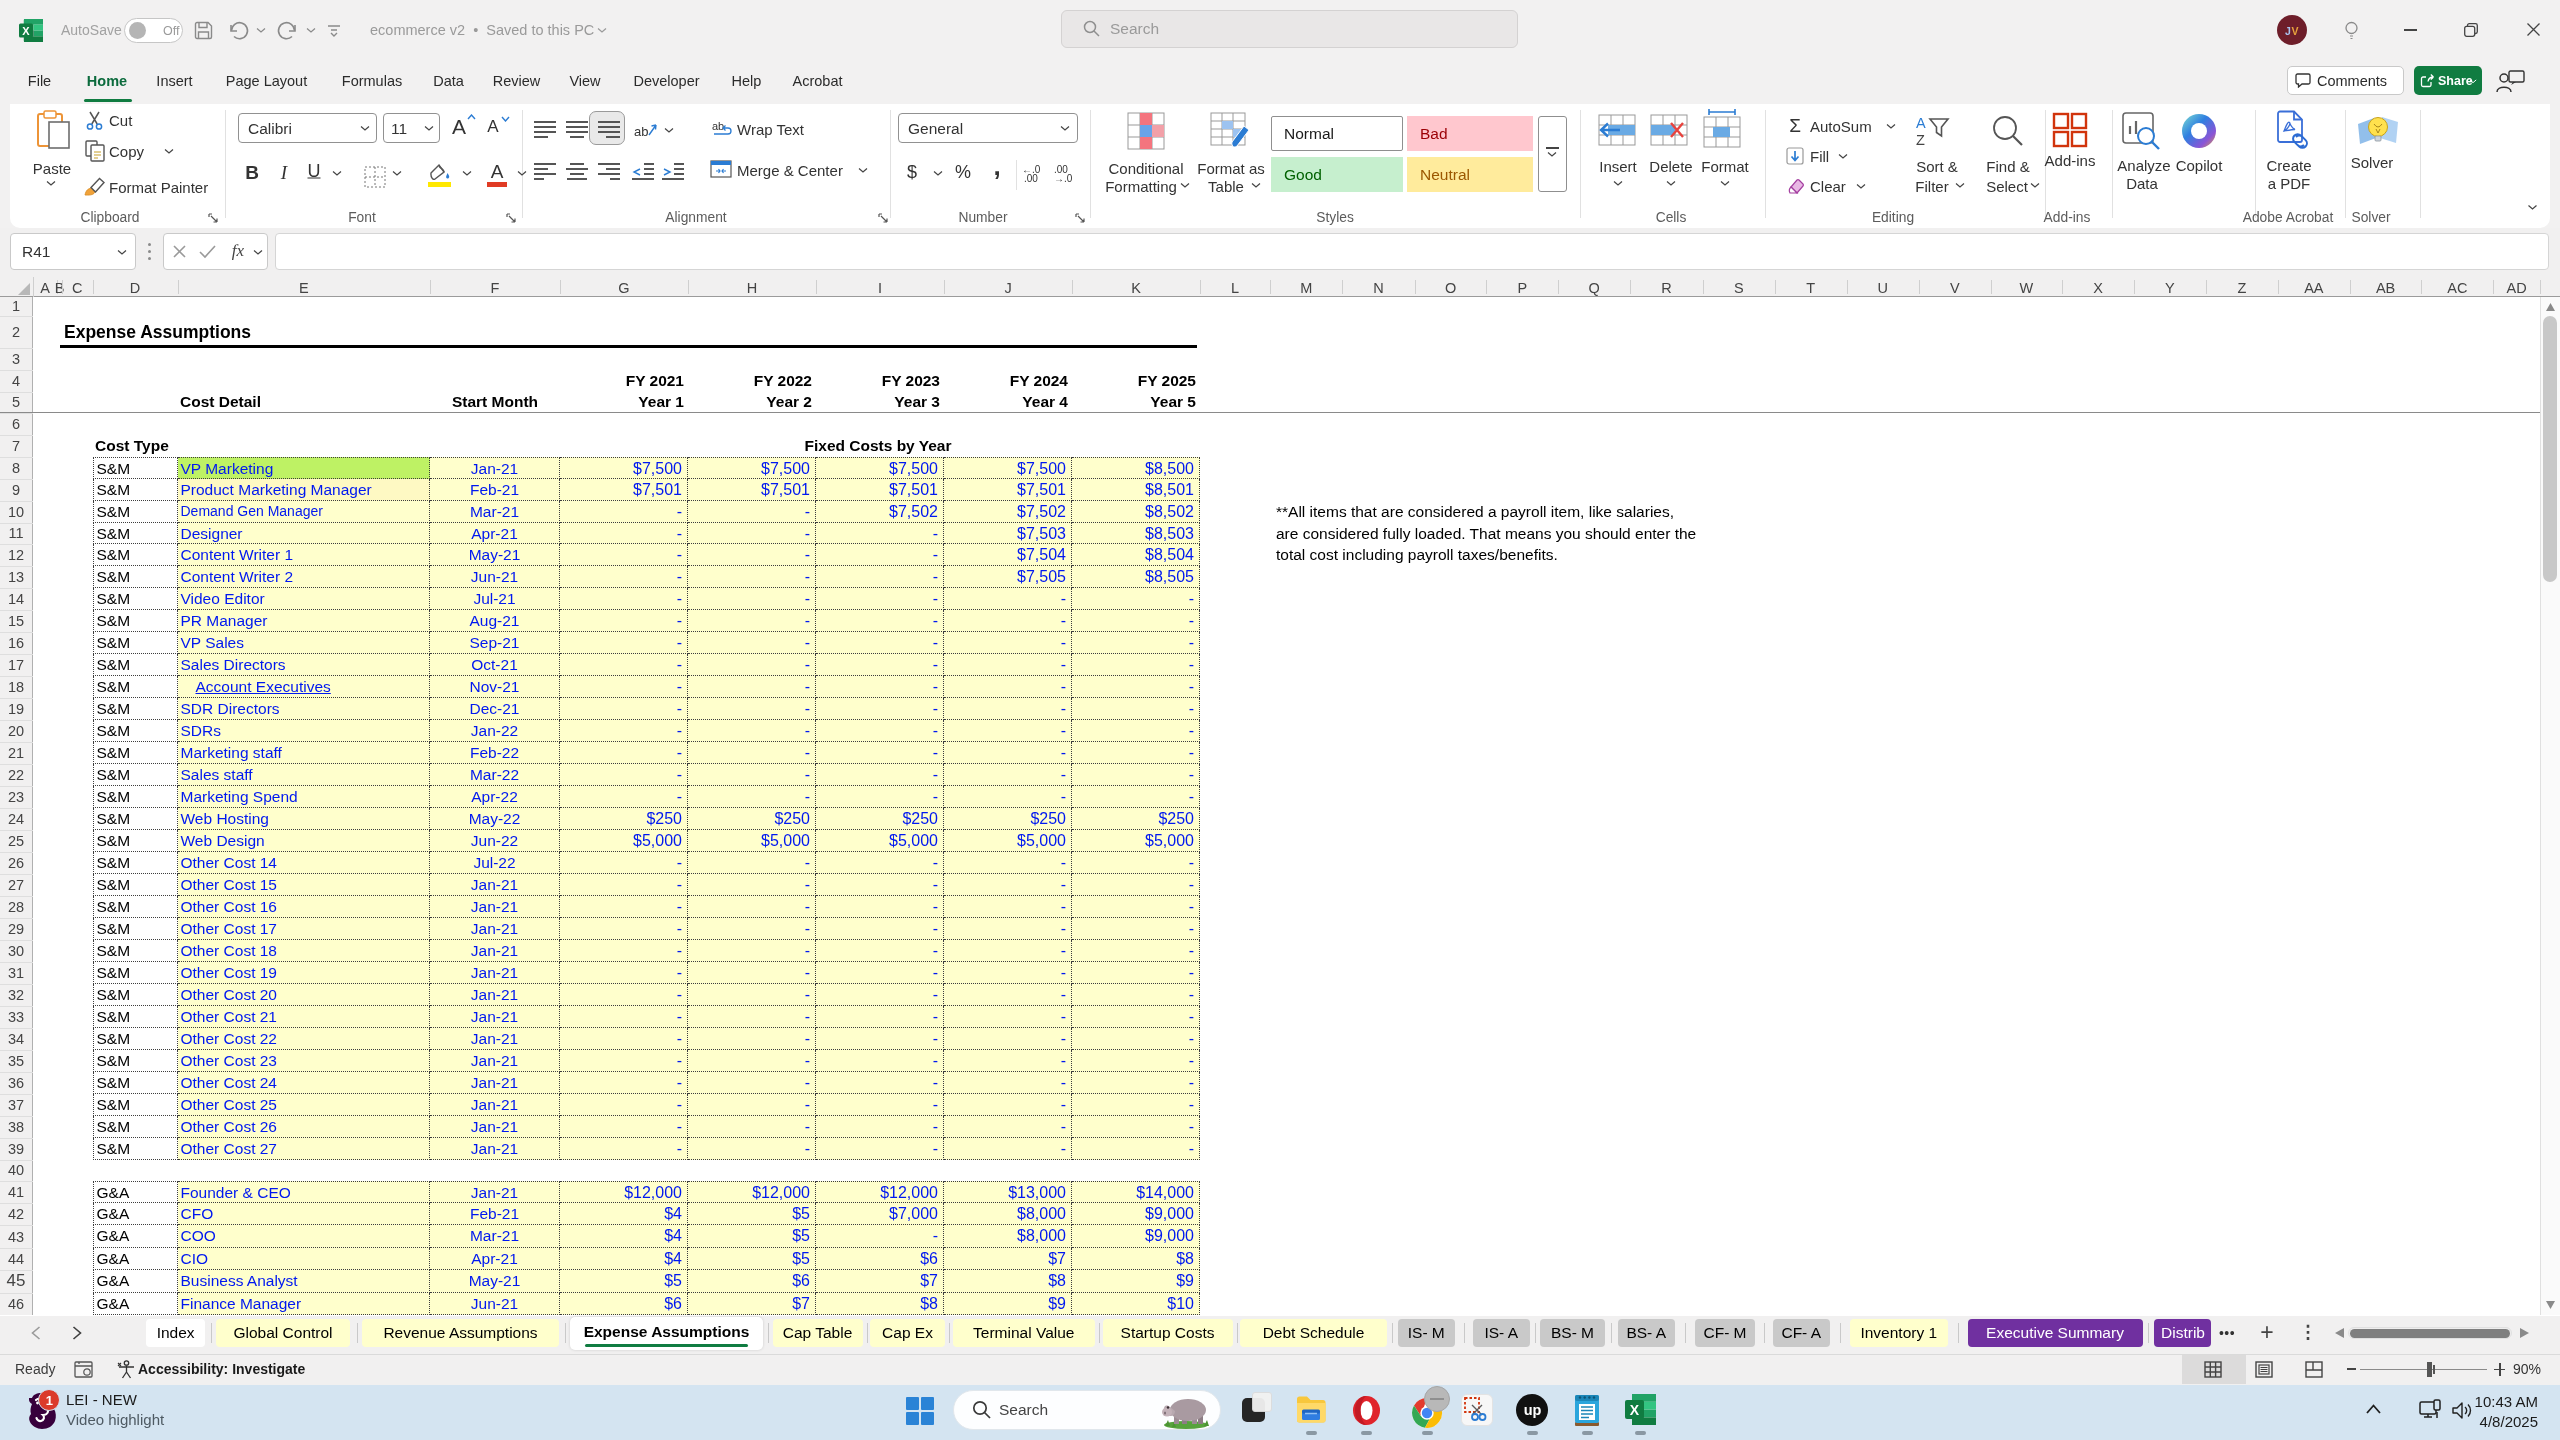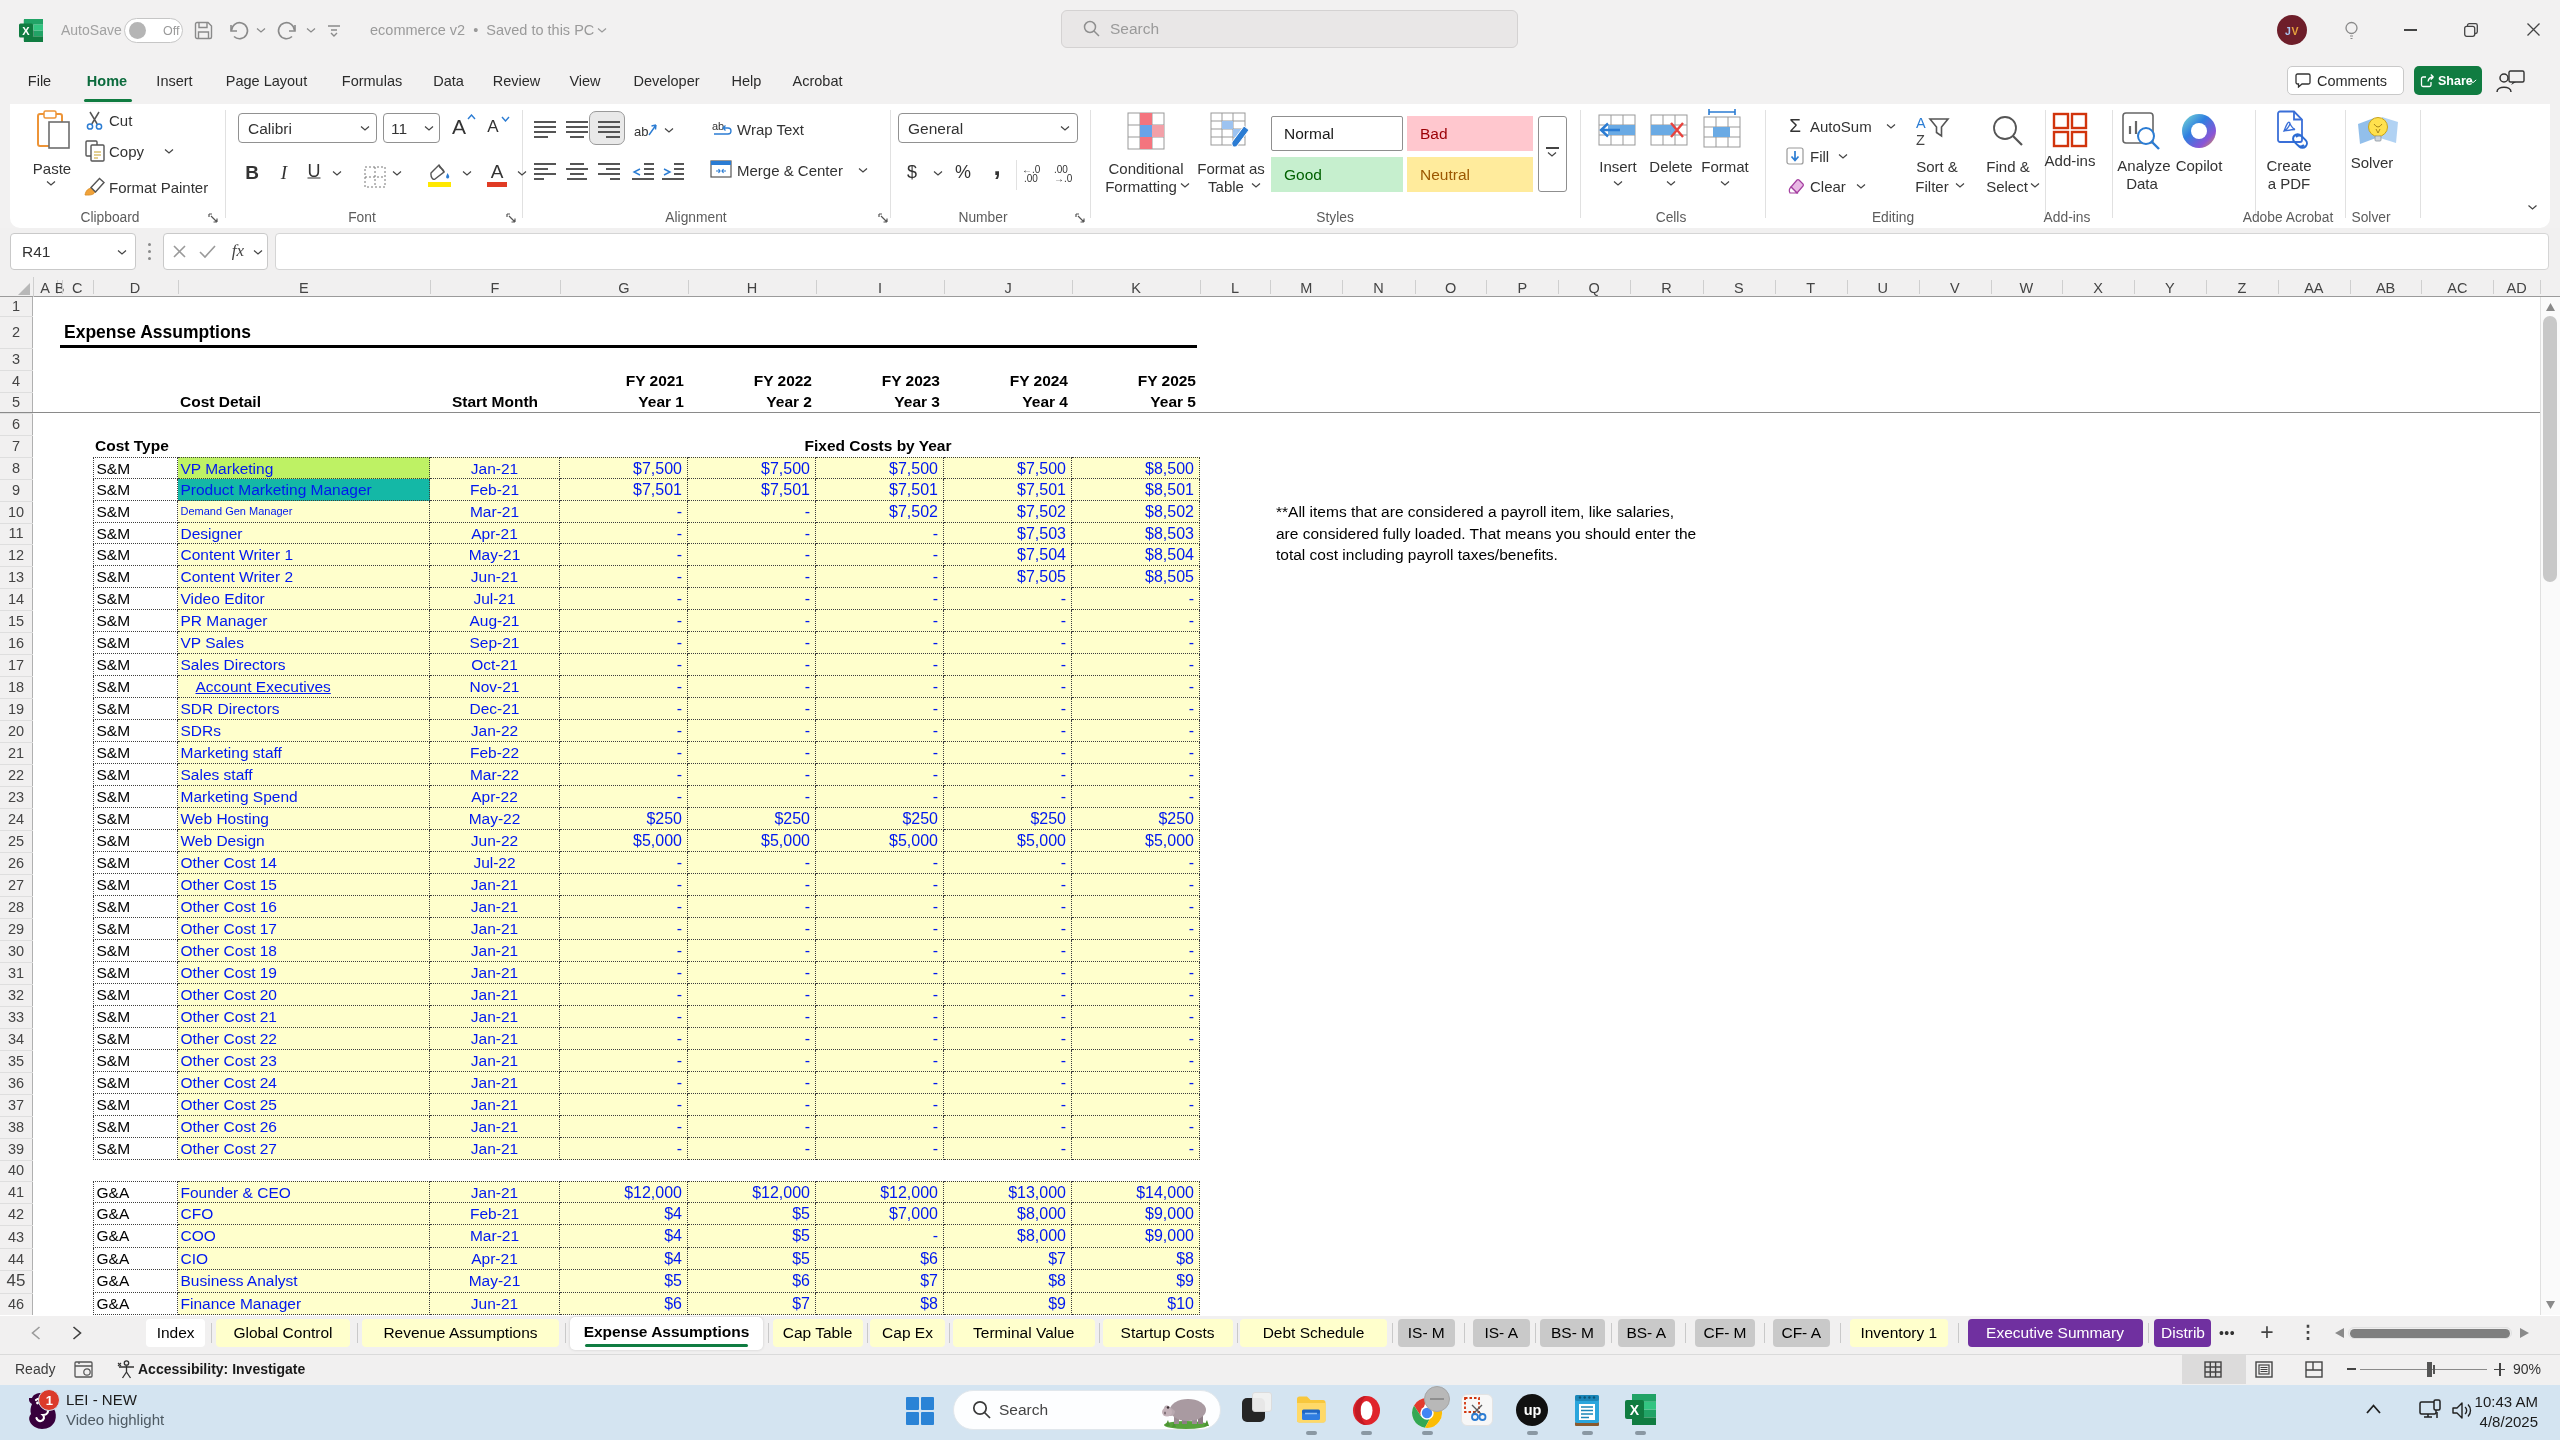--- a/index.html
+++ b/index.html
@@ -676,21 +676,21 @@
     </div>
 <div style="position:absolute;left:944px;top:456.6px;width:128px;height:21.97px;background:#ffffcc;border-top:1px dotted #3d3d3d;border-right:1px dotted #3d3d3d;border-bottom:1px dotted #3d3d3d;overflow:hidden;">
       <div style="text-align:right;padding-right:5px;font-size:16px;color:#0018f0;line-height:21.97px;">$7,500</div>
     </div>
 <div style="position:absolute;left:1072px;top:456.6px;width:128px;height:21.97px;background:#ffffcc;border-top:1px dotted #3d3d3d;border-right:1px dotted #3d3d3d;border-bottom:1px dotted #3d3d3d;overflow:hidden;">
       <div style="text-align:right;padding-right:5px;font-size:16px;color:#0018f0;line-height:21.97px;">$8,500</div>
     </div>
 <div style="position:absolute;left:92.5px;top:478.57000000000005px;width:85.0px;height:21.97px;background:#fff;border-left:1px dotted #3d3d3d;border-right:1px dotted #3d3d3d;border-bottom:1px dotted #3d3d3d;overflow:hidden;">
       <div style="padding-left:3px;font-size:15.5px;color:#000;line-height:21.97px;">S&amp;M</div>
     </div>
-<div style="position:absolute;left:177.5px;top:478.57000000000005px;width:252.5px;height:21.97px;background:#14b8a6;border-right:1px dotted #3d3d3d;border-bottom:1px dotted #3d3d3d;overflow:hidden;">
+<div style="position:absolute;left:177.5px;top:478.57000000000005px;width:252.5px;height:21.97px;background:#fef9c3;border-right:1px dotted #3d3d3d;border-bottom:1px dotted #3d3d3d;overflow:hidden;">
       <div style="padding-left:3px;font-size:15.5px;color:#0018f0;line-height:21.97px;white-space:nowrap;">Product Marketing Manager</div>
     </div>
 <div style="position:absolute;left:430px;top:478.57000000000005px;width:130px;height:21.97px;background:#ffffcc;border-right:1px dotted #3d3d3d;border-bottom:1px dotted #3d3d3d;overflow:hidden;">
       <div style="text-align:center;font-size:15.5px;color:#0018f0;line-height:21.97px;">Feb-21</div>
     </div>
 <div style="position:absolute;left:560px;top:478.57000000000005px;width:128px;height:21.97px;background:#ffffcc;border-right:1px dotted #3d3d3d;border-bottom:1px dotted #3d3d3d;overflow:hidden;">
       <div style="text-align:right;padding-right:5px;font-size:16px;color:#0018f0;line-height:21.97px;">$7,501</div>
     </div>
 <div style="position:absolute;left:688px;top:478.57000000000005px;width:128px;height:21.97px;background:#ffffcc;border-right:1px dotted #3d3d3d;border-bottom:1px dotted #3d3d3d;overflow:hidden;">
       <div style="text-align:right;padding-right:5px;font-size:16px;color:#0018f0;line-height:21.97px;">$7,501</div>
@@ -701,21 +701,21 @@
 <div style="position:absolute;left:944px;top:478.57000000000005px;width:128px;height:21.97px;background:#ffffcc;border-right:1px dotted #3d3d3d;border-bottom:1px dotted #3d3d3d;overflow:hidden;">
       <div style="text-align:right;padding-right:5px;font-size:16px;color:#0018f0;line-height:21.97px;">$7,501</div>
     </div>
 <div style="position:absolute;left:1072px;top:478.57000000000005px;width:128px;height:21.97px;background:#ffffcc;border-right:1px dotted #3d3d3d;border-bottom:1px dotted #3d3d3d;overflow:hidden;">
       <div style="text-align:right;padding-right:5px;font-size:16px;color:#0018f0;line-height:21.97px;">$8,501</div>
     </div>
 <div style="position:absolute;left:92.5px;top:500.5400000000001px;width:85.0px;height:21.97px;background:#fff;border-left:1px dotted #3d3d3d;border-right:1px dotted #3d3d3d;border-bottom:1px dotted #3d3d3d;overflow:hidden;">
       <div style="padding-left:3px;font-size:15.5px;color:#000;line-height:21.97px;">S&amp;M</div>
     </div>
 <div style="position:absolute;left:177.5px;top:500.5400000000001px;width:252.5px;height:21.97px;background:#ffffcc;border-right:1px dotted #3d3d3d;border-bottom:1px dotted #3d3d3d;overflow:hidden;">
-      <div style="padding-left:3px;font-size:11px;color:#0018f0;line-height:21.97px;white-space:nowrap;">Demand Gen Manager</div>
+      <div style="padding-left:3px;font-size:14px;color:#0018f0;line-height:21.97px;white-space:nowrap;">Demand Gen Manager</div>
     </div>
 <div style="position:absolute;left:430px;top:500.5400000000001px;width:130px;height:21.97px;background:#ffffcc;border-right:1px dotted #3d3d3d;border-bottom:1px dotted #3d3d3d;overflow:hidden;">
       <div style="text-align:center;font-size:15.5px;color:#0018f0;line-height:21.97px;">Mar-21</div>
     </div>
 <div style="position:absolute;left:560px;top:500.5400000000001px;width:128px;height:21.97px;background:#ffffcc;border-right:1px dotted #3d3d3d;border-bottom:1px dotted #3d3d3d;overflow:hidden;">
       <div style="text-align:right;padding-right:5px;font-size:16px;color:#0018f0;line-height:21.97px;">-</div>
     </div>
 <div style="position:absolute;left:688px;top:500.5400000000001px;width:128px;height:21.97px;background:#ffffcc;border-right:1px dotted #3d3d3d;border-bottom:1px dotted #3d3d3d;overflow:hidden;">
       <div style="text-align:right;padding-right:5px;font-size:16px;color:#0018f0;line-height:21.97px;">-</div>
     </div>

